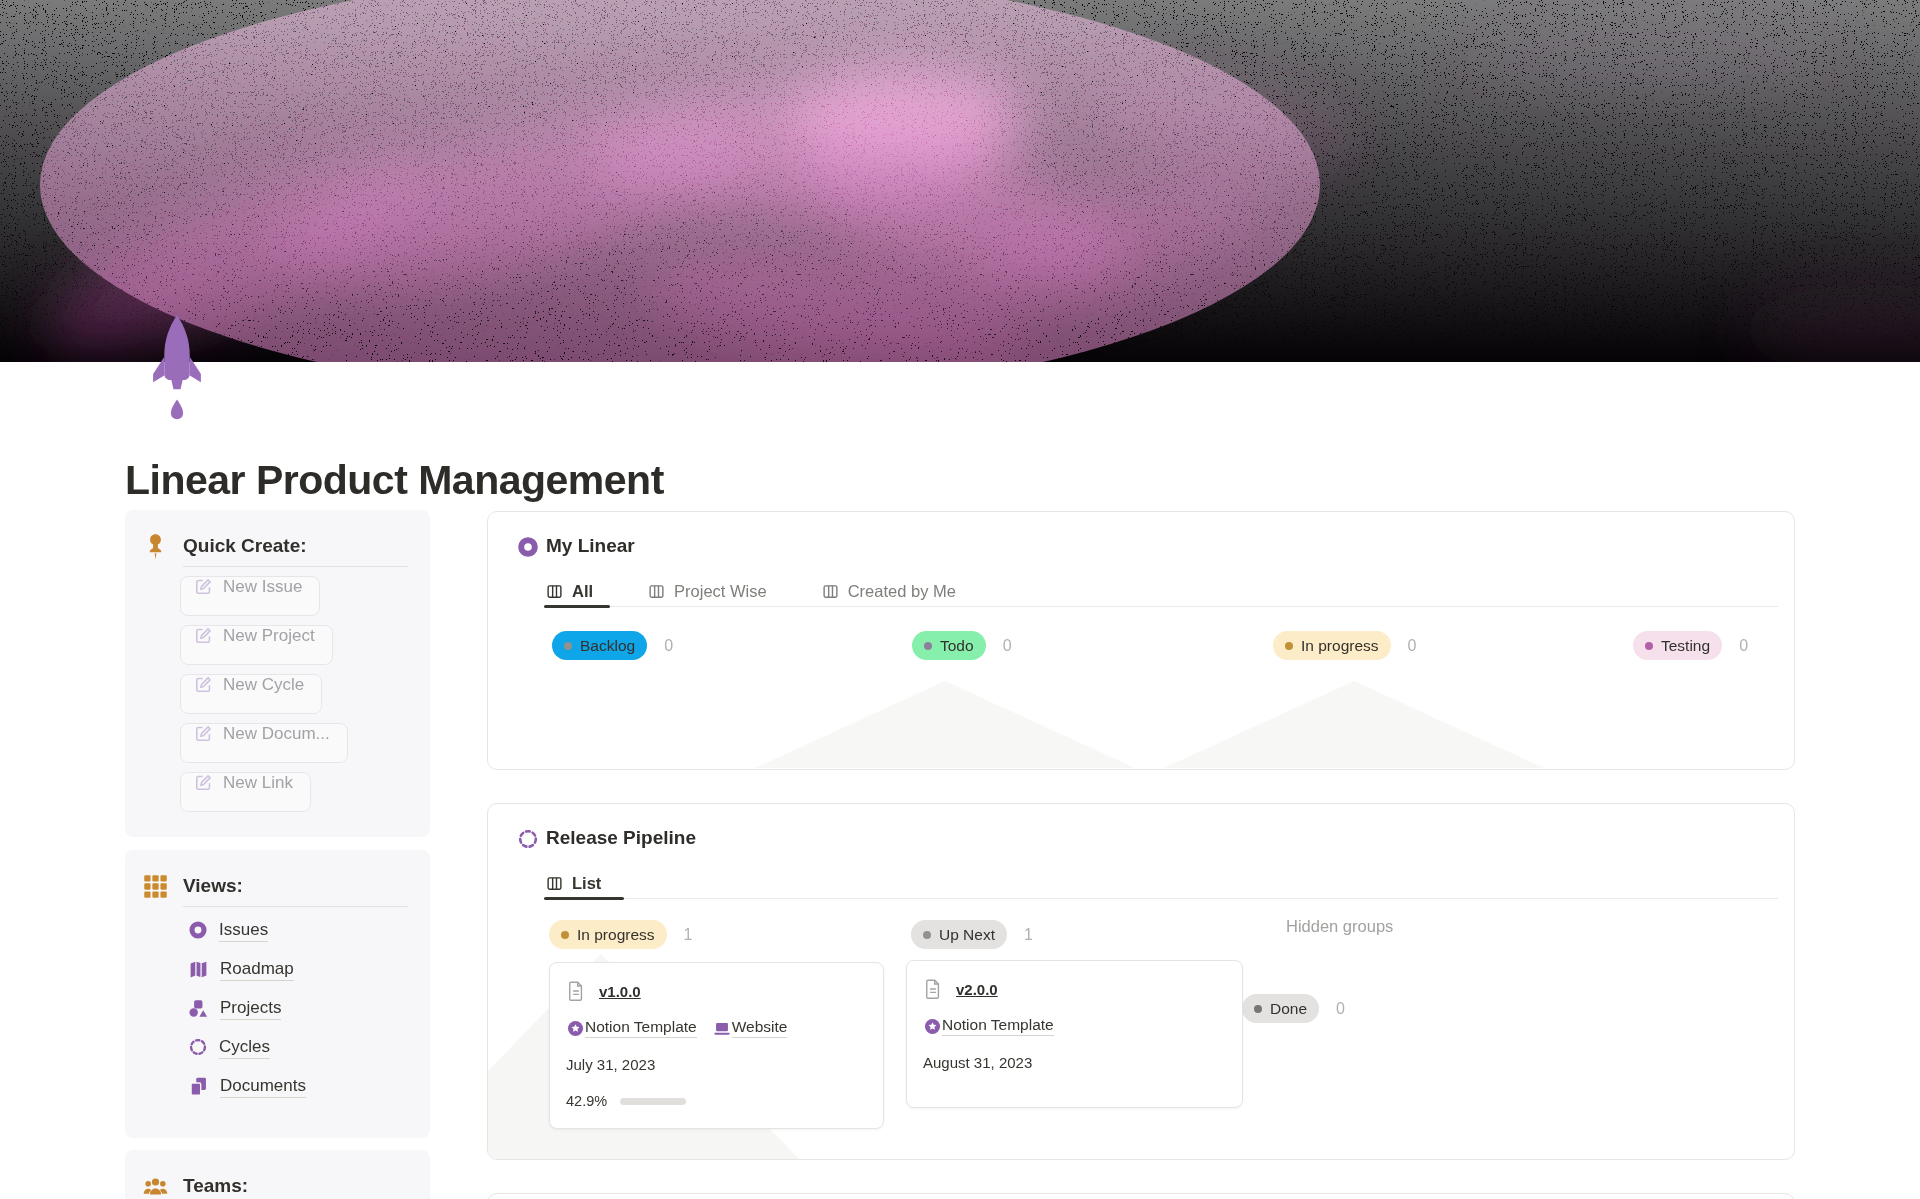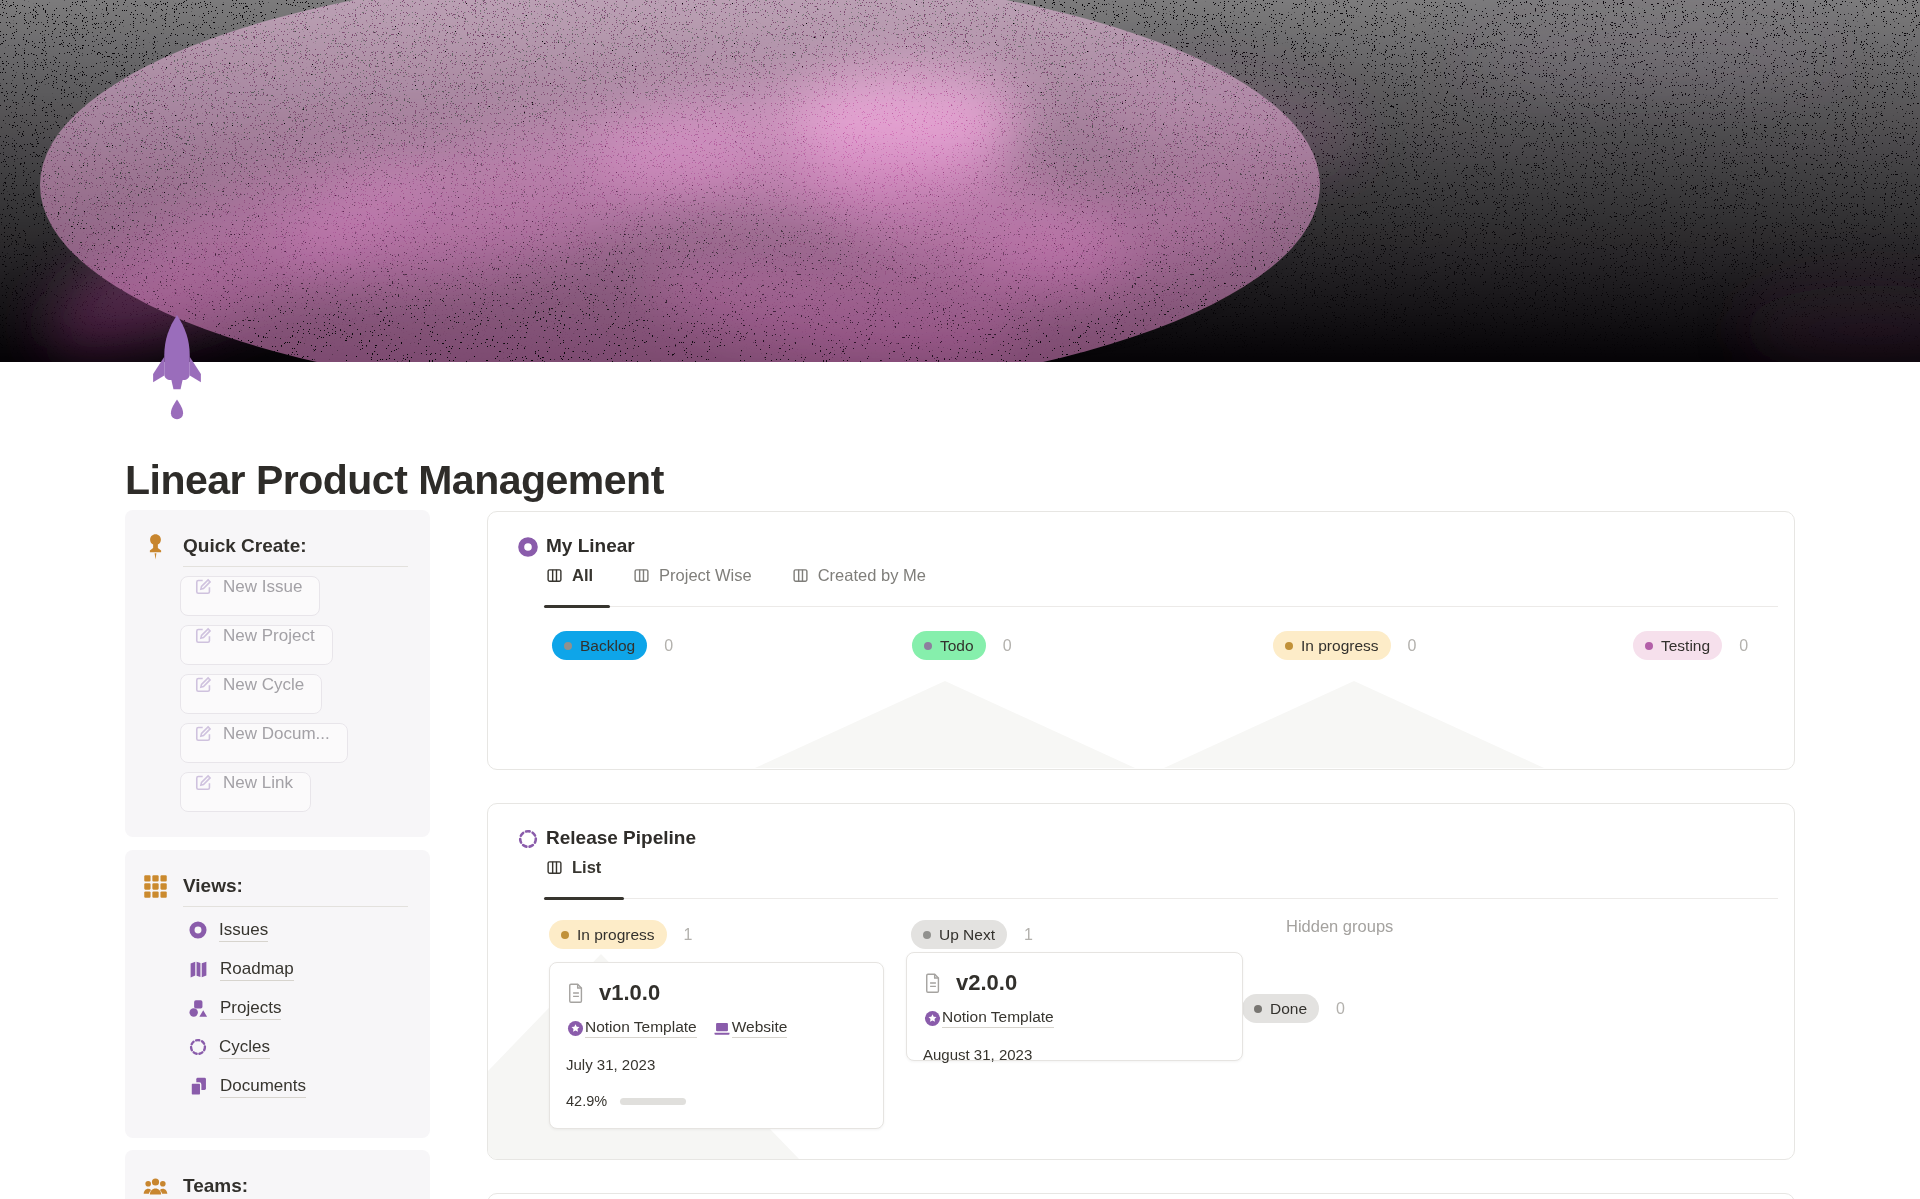--- a/index.html
+++ b/index.html
@@ -38,21 +38,21 @@
   
   .main-card{position:absolute;left:487px;width:1308px;background:#fff;border:1px solid #e7e6e3;
              border-radius:10px;overflow:hidden;}
   #card-my-issues{top:511px;height:259px;}
   #card-release{top:803px;height:357px;}
   #card-next{top:1193px;height:40px;}
 
   .card-head-icon{position:absolute;left:29px;top:24px;width:22px;height:22px;}
   .card-title{position:absolute;left:58px;top:23px;font-size:19px;font-weight:700;color:#2f2d2a;}
 
-  .tabs{position:absolute;left:58px;top:48px;display:flex;gap:40px;}
+  .tabs{position:absolute;left:58px;top:64px;display:flex;gap:55px;}
   .tab{display:flex;align-items:center;gap:9px;font-size:16.5px;color:#7f7e7a;height:30px;cursor:pointer;}
   .tab.active{color:#37352f;font-weight:600;}
   .tabs-line{position:absolute;left:58px;right:16px;top:94px;border-top:1px solid #eceae8;}
   .tab-underline{position:absolute;top:93px;height:3px;background:#37352f;border-radius:2px;}
   #mi-underline{left:56px;width:66px;}
   #rp-underline{left:56px;width:80px;}
 
   .status-group{position:absolute;display:flex;align-items:center;gap:17px;}
   .pill{display:inline-flex;align-items:center;gap:8px;height:29px;padding:0 12px;
         border-radius:15px;font-size:15.5px;font-weight:500;color:#33312d;}
@@ -65,23 +65,23 @@
   #tri-inprogress{left:676px;top:169px;border-left:190px solid transparent;
             border-right:190px solid transparent;border-bottom:87px solid #f7f7f5;}
   #tri-release{left:-87px;top:150px;border-left:200px solid transparent;
             border-right:200px solid transparent;border-bottom:207px solid #f6f6f4;}
 
   .hidden-label{position:absolute;left:798px;top:113px;font-size:16.5px;color:#a4a29f;}
 
   .issue-card{position:absolute;background:#fff;border:1px solid #e6e4e1;border-radius:8px;
               box-shadow:0 1px 3px rgba(15,15,15,.05);}
   #vcard-1{left:61px;top:158px;width:335px;height:167px;}
-  #vcard-2{left:418px;top:148px;width:337px;height:109px;}
+  #vcard-2{left:418px;top:156px;width:337px;height:148px;}
   .issue-title-row{position:absolute;left:16px;top:17px;display:flex;align-items:center;gap:13px;}
-  .issue-title{font-size:22px;font-weight:600;color:#32302c;}
+  .issue-title{font-size:15px;font-weight:600;color:#32302c;text-decoration:underline;}
   .links-row{position:absolute;left:16px;top:55px;display:flex;align-items:center;gap:15px;}
   .link{display:flex;align-items:center;gap:0;cursor:pointer;}
   .link-label{font-size:15.5px;color:#37352f;border-bottom:1px solid #d7d4ce;padding-bottom:1px;}
   .date{position:absolute;left:16px;top:93px;font-size:15px;color:#37352f;}
   .progress-row{position:absolute;left:16px;top:130px;display:flex;align-items:center;gap:13px;}
   .ptext{font-size:14.5px;color:#37352f;}
   .pbar{width:66px;height:7px;border-radius:4px;background:#e0dfdc;overflow:hidden;}
   .pfill{height:100%;background:#6e6c68;border-radius:4px;}
 </style>
 </head>

